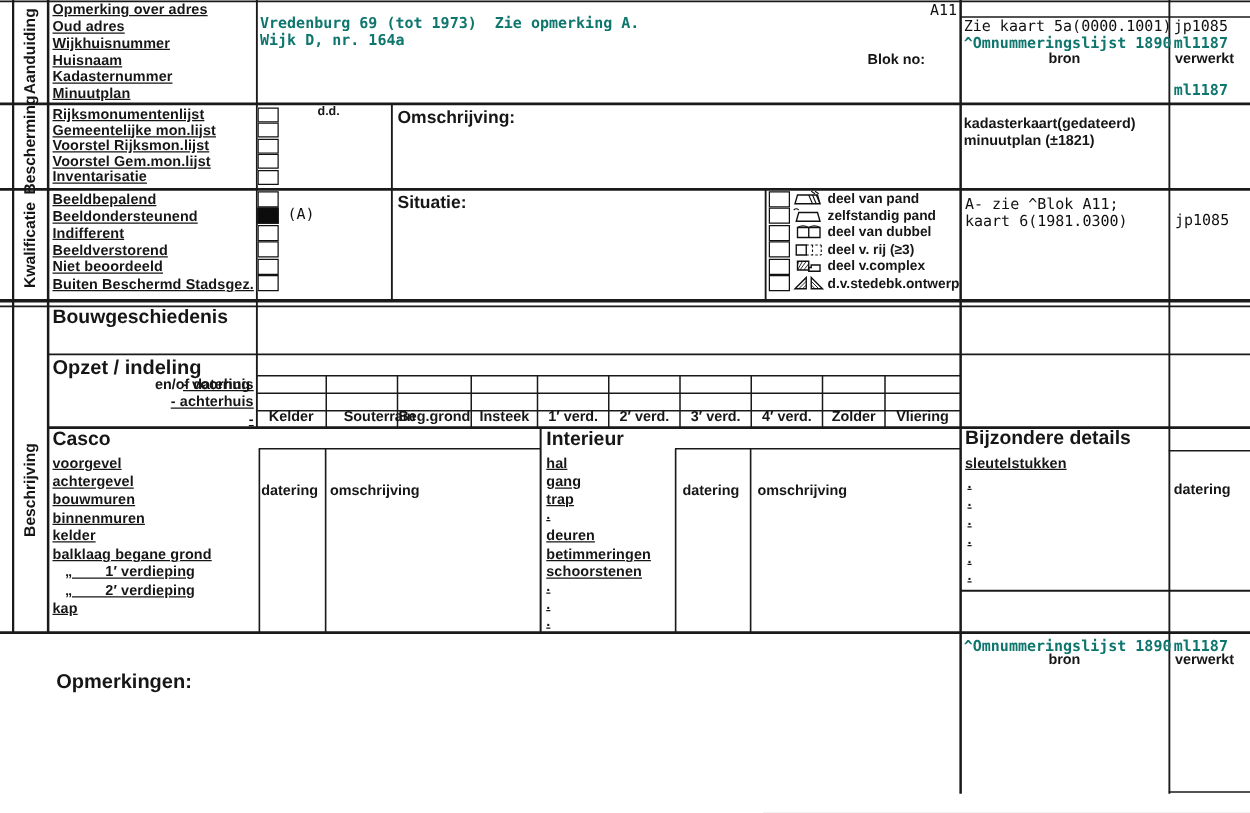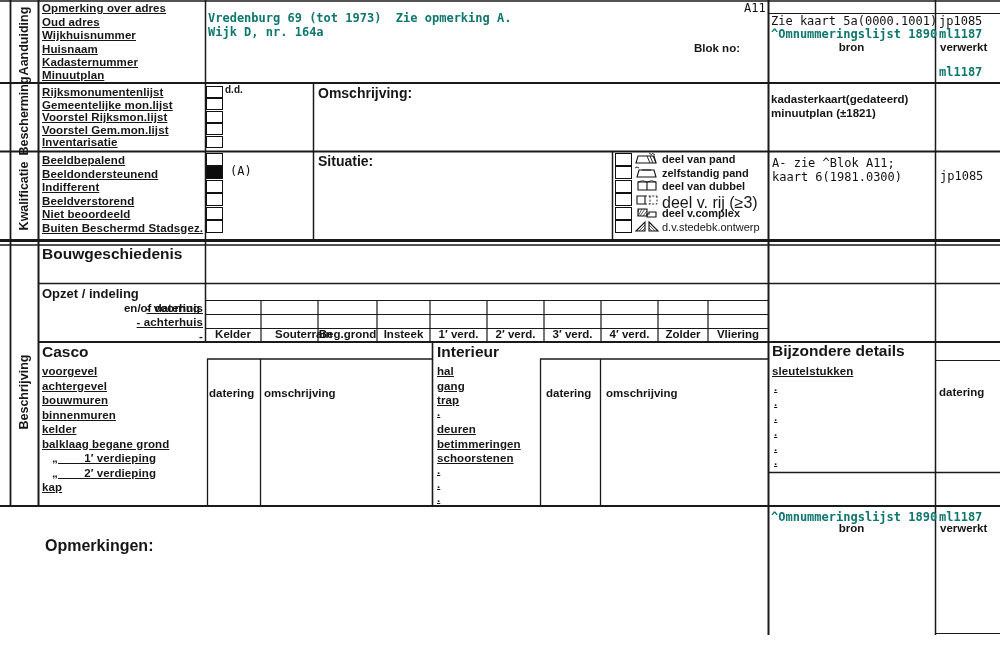--- a/index.html
+++ b/index.html
@@ -1,23 +1,23 @@
 <!DOCTYPE html>
 <html><head>
 <meta charset="utf-8">
 <style>
   html,body{margin:0;padding:0;background:#e8e8e8;}
   #page{position:relative;width:1000px;height:650px;background:#ffffff;overflow:hidden;
         font-family:"Liberation Sans",sans-serif;color:#161616;}
   .abs{position:absolute;white-space:pre;line-height:1.05;}
   .lbl{font-size:11.5px;font-weight:700;letter-spacing:0.1px;text-decoration:underline;}
   .lbl-n{font-size:11.5px;font-weight:700;margin-top:40px;}
-  .lbl-sm{font-size:10px;font-weight:700;}
+  .lbl-sm{font-size:10px;font-weight:700;margin-left:29px;}
   .title{font-size:15.5px;font-weight:700;}
-  .title-m{font-size:13px;font-weight:700;}
+  .title-m{font-size:16px;font-weight:700;}
   .typed{font-family:"DejaVu Sans Mono",monospace;font-size:12px;font-weight:700;color:#0f766e;}
   .typed-l{font-family:"DejaVu Sans Mono",monospace;font-size:12px;font-weight:400;color:#111;}
   .vband{position:absolute;transform:translate(-50%,-50%) rotate(-90deg);white-space:nowrap;
          font-size:12.5px;font-weight:700;}
   .cbox{position:absolute;width:15px;height:11px;border:1.7px solid #111;background:#fff;}
   .cbox.filled{background:#0c0c0c;}
   .ralign{text-align:right;}
   svg.ic{position:absolute;}
 </style>
 </head>
@@ -155,23 +155,23 @@
   <svg class="ic" style="left:634px;top:219.5px" width="26" height="13" viewBox="0 0 26 13" stroke="#111" fill="none" stroke-width="1.1">
     <path d="M2,11 L11,2 L11,11 z"></path>
       <path d="M5,11 l6,-6 M8,11 l3,-3" stroke-width="0.7"></path>
     <path d="M15,2 L24,11 L15,11 z"></path>
       <path d="M15,5 l6,6 M15,8 l3,3" stroke-width="0.7"></path>
   </svg>
 
   <span class="abs" style="left:662px;top:154px;font-size:11px;font-weight:700">deel van pand</span>
   <span class="abs" style="left:662px;top:167.5px;font-size:11px;font-weight:700">zelfstandig pand</span>
   <span class="abs" style="left:662px;top:181px;font-size:11px;font-weight:700">deel van dubbel</span>
-  <span class="abs" style="left:662px;top:194.5px;font-size:16px;font-weight:400">deel v. rij (≥3)</span>
+  <span class="abs" style="left:662px;top:194.5px;font-size:11px;font-weight:700">deel v. rij (≥3)</span>
   <span class="abs" style="left:662px;top:208px;font-size:11px;font-weight:700">deel v.complex</span>
-  <span class="abs" style="left:662px;top:221.5px;font-size:11px;font-weight:400">d.v.stedebk.ontwerp</span>
+  <span class="abs" style="left:662px;top:221.5px;font-size:11px;font-weight:700">d.v.stedebk.ontwerp</span>
 
   <span class="abs typed-l" style="left:772px;top:157px">A- zie ^Blok A11;</span>
   <span class="abs typed-l" style="left:772px;top:171px">kaart 6(1981.0300)</span>
   <span class="abs typed-l" style="left:940px;top:170px">jp1085</span>
 
   <span class="abs title" style="left:42px;top:246px">Bouwgeschiedenis</span>
   <span class="abs lbl-n ralign" style="left:80px;top:262px;width:120px">en/of datering</span>
 
   <span class="abs title-m" style="left:42px;top:287px">Opzet / indeling</span>
   <span class="abs lbl ralign" style="left:95px;top:302px;width:108px">- voorhuis</span>

